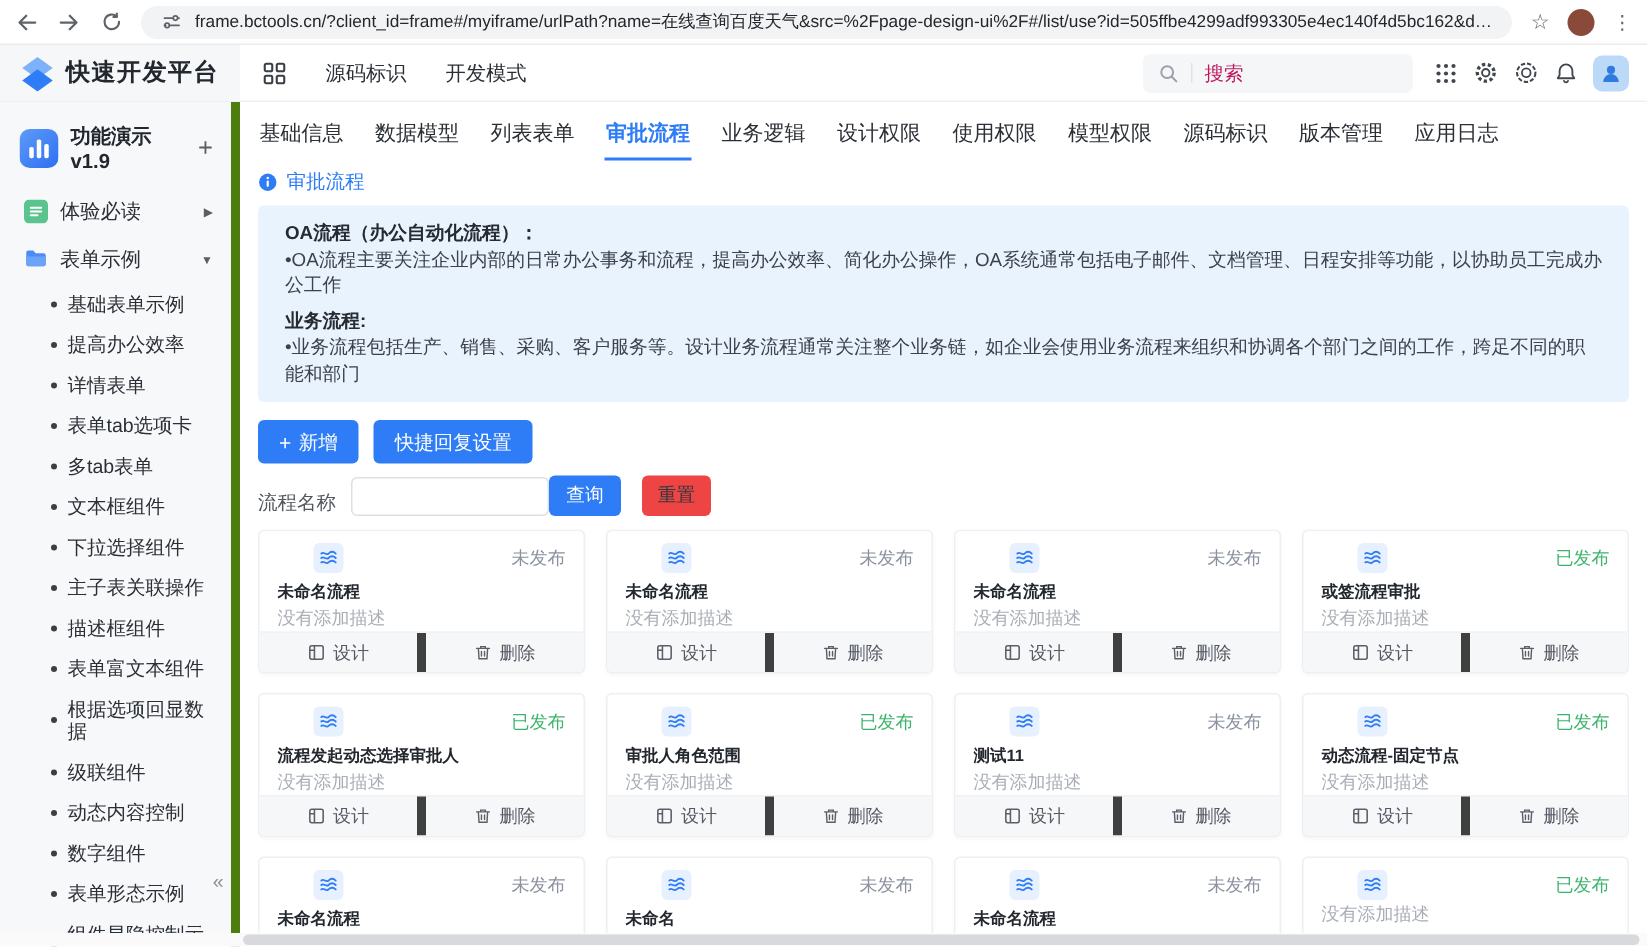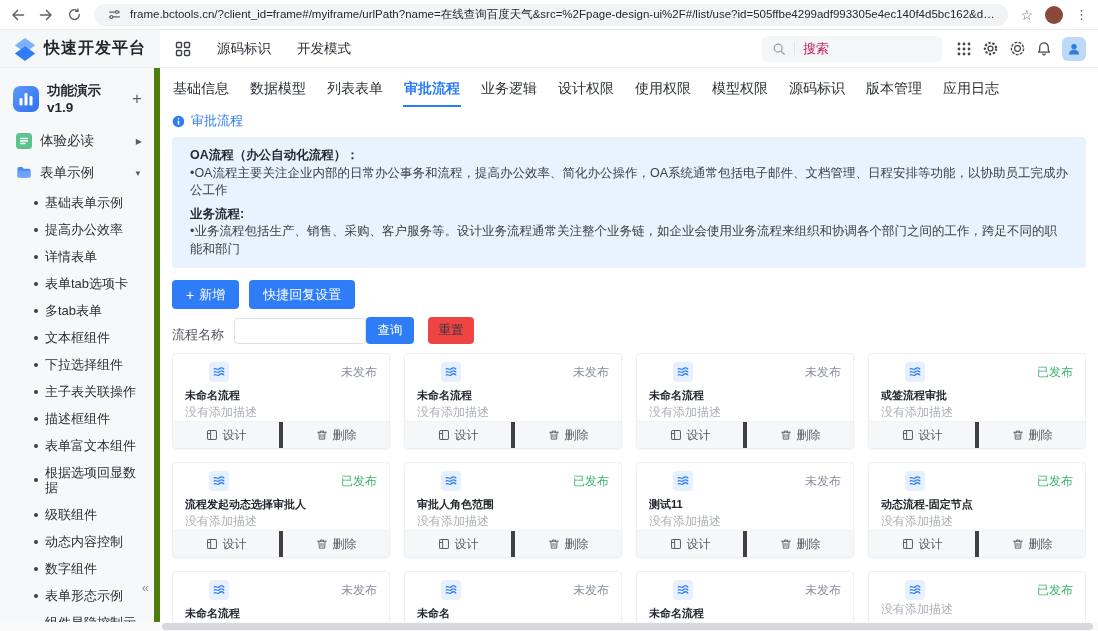--- a/index.html
+++ b/index.html
@@ -64,21 +64,21 @@
   .cards { margin-top:9px; display:grid; grid-template-columns:repeat(4,1fr); gap:13px 14px; grid-auto-rows:96px; height:272px; overflow:hidden; }
   .card { background:#fff; border:1px solid #edeff3; border-radius:4px; box-shadow:0 1px 3px rgba(31,35,41,.04); display:flex; flex-direction:column; padding:8px 12px 0; overflow:hidden; }
   .card-top { display:flex; align-items:center; justify-content:space-between;margin-left:24px; }
   .card-icon { width:20px; height:20px; background:#e7f0fe; border-radius:4px; display:flex; align-items:center; justify-content:center; }
   .card-status { font-size:12px; color:#8a919f; }
   .card-status.published { color:#3db46e; }
   .card-title { margin-top:5px; font-size:11px; line-height:16px; font-weight:700; color:#23272e; white-space:nowrap; overflow:hidden; }
   .card-desc { margin-top:2px; font-size:12px; line-height:15px; color:#a9aeb6; }
   .card-footer { margin:auto -12px 0; display:flex; border-top:1px solid #f0f2f5; background:#f6f7f9; height:27px; flex:none; }
   .card-btn { flex:1; display:flex; align-items:center; justify-content:center; gap:5px; font-size:12px; color:#545962; cursor:pointer; }
-  .card-btn + .card-btn { border-left:4px solid #404040; }
+  .card-btn + .card-btn { border-left:6px solid #404040; }
 
   .h-scrollbar { position:absolute; left:0; right:0; bottom:0; height:9px; background:#fafafa; }
   .h-thumb { position:absolute; left:162px; right:5px; top:1px; height:7px; border-radius:3.5px; background:#d7d9dc; cursor:pointer; }
 </style>
 </head>
 <body>
 
 <div class="screen">
 
   <div class="browser-bar">

